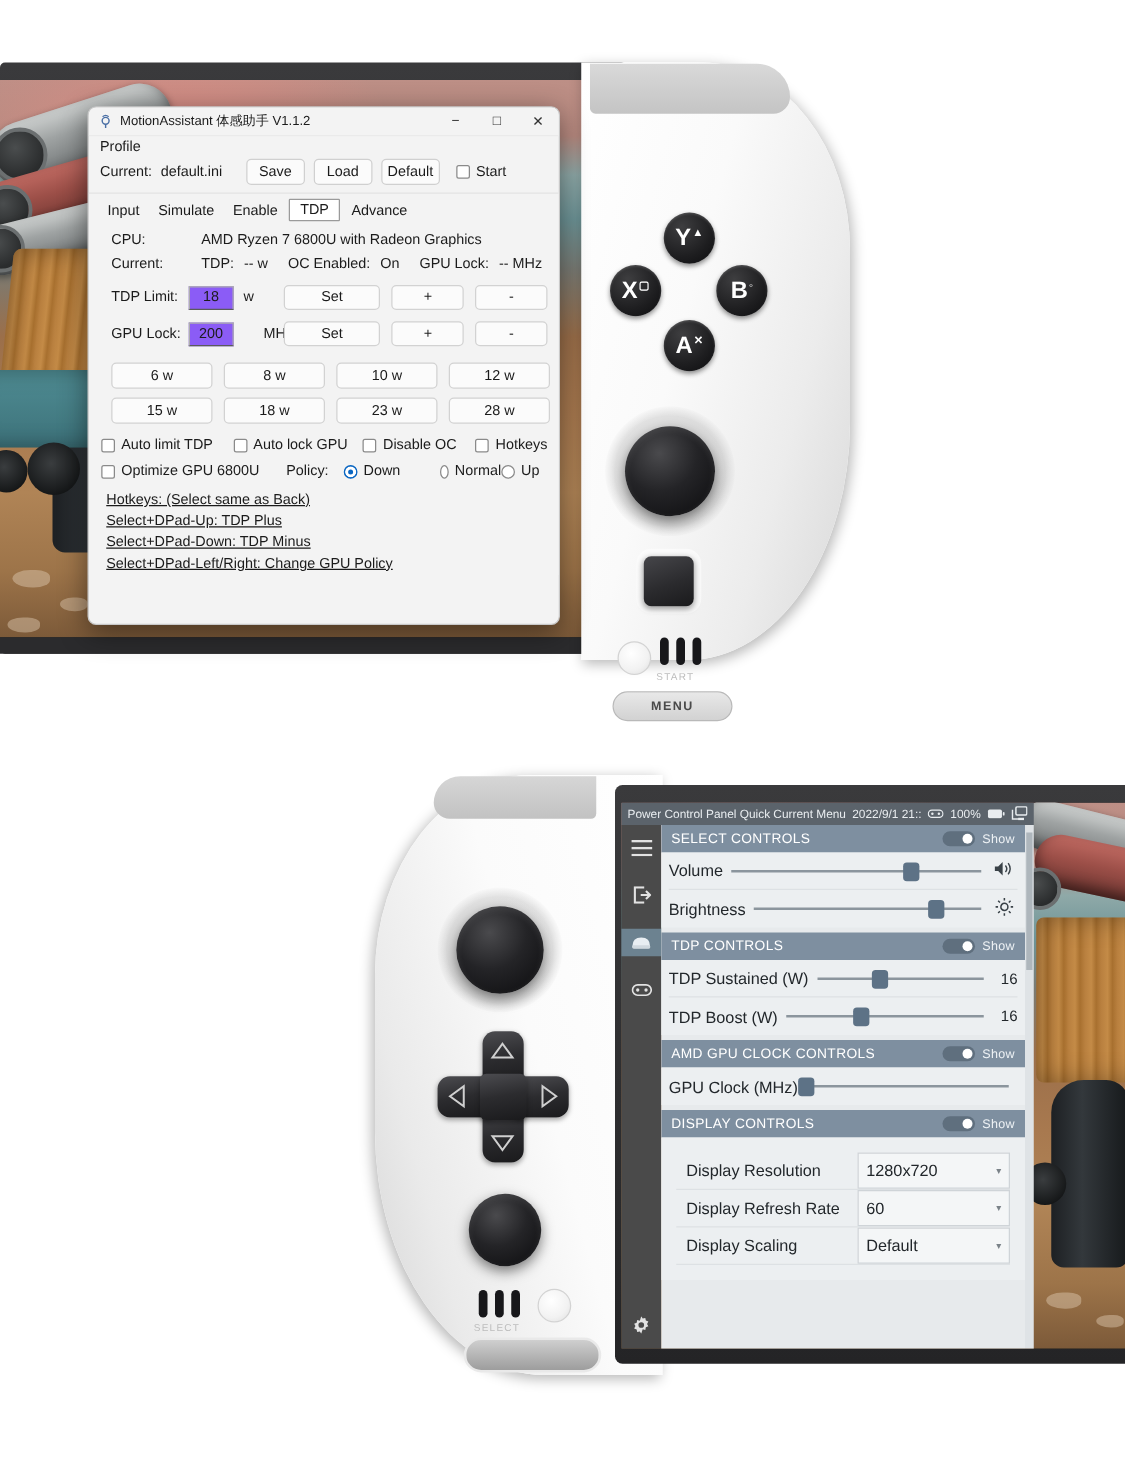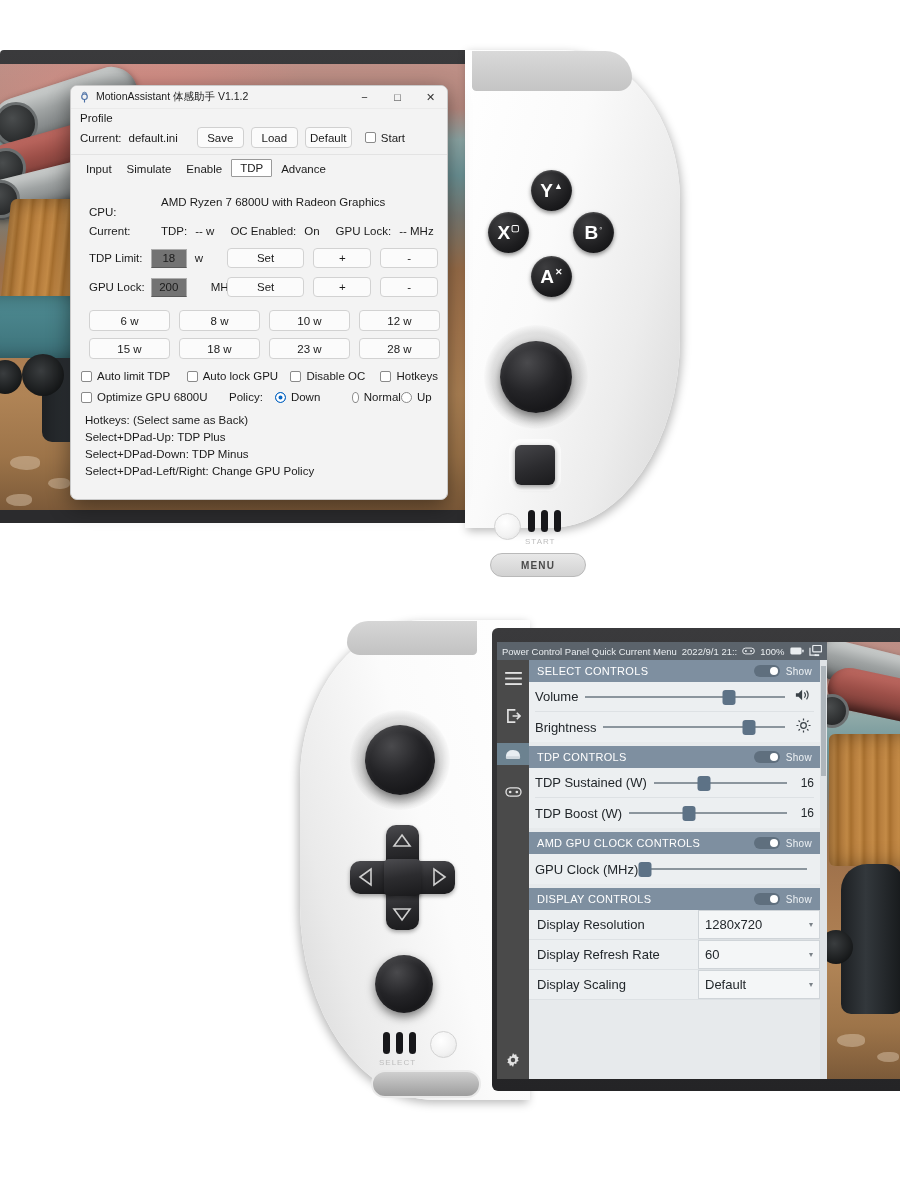--- a/index.html
+++ b/index.html
@@ -178,21 +178,21 @@
     background: #f3f3f3; height: 23px;
   }
   .ma-tab { font-size: 11.5px; padding: 2px 6px; color: #1b1b1b; }
   .ma-tab.active { border: 1px solid #9a9a9a; background: #fff; border-radius: 1px;
     padding: 2px 8px; }
 
   .ma-body { padding: 9px 9px 0 18px; background: #f3f3f3; }
   .row { display: flex; align-items: center; margin-bottom: 9px; }
   .lbl { font-size: 11.5px; }
   .ma-input {
-    width: 36px; height: 19px; background: #737373;
+    width: 36px; height: 19px; background: #8b5cf6;
     border: 1px solid #adadad; border-bottom: 1.5px solid #5a5a5a;
     font-size: 11.5px; text-align: center; color: #1b1b1b;
     font-family: "Liberation Sans", sans-serif;
   }
   .wbtn {
     height: 20px; width: 78px; background: #fbfbfb; border: 1px solid #d2d2d2;
     border-radius: 4px; font-size: 11.5px; display: flex; align-items: center;
     justify-content: center; color: #1b1b1b;
   }
   .preset-grid { display: grid; grid-template-columns: repeat(4, 81px);
@@ -395,21 +395,21 @@
       <div class="ma-tab">Input</div>
       <div class="ma-tab">Simulate</div>
       <div class="ma-tab">Enable</div>
       <div class="ma-tab active">TDP</div>
       <div class="ma-tab">Advance</div>
     </div>
 
     <div class="ma-body">
 
       <div class="row" style="margin-bottom:7px;">
-        <span class="lbl" style="width:72px;margin-top:20px;">CPU:</span>
+        <span class="lbl" style="width:72px;">CPU:</span>
         <span class="lbl">AMD Ryzen 7 6800U with Radeon Graphics</span>
       </div>
 
       <div class="row" style="margin-bottom:11px;">
         <span class="lbl" style="width:72px;">Current:</span>
         <span class="lbl">TDP:</span>
         <span class="lbl" style="margin-left:8px;">-- w</span>
         <span class="lbl" style="margin-left:16px;">OC Enabled:</span>
         <span class="lbl" style="margin-left:8px;">On</span>
         <span class="lbl" style="margin-left:16px;">GPU Lock:</span>
@@ -477,21 +477,21 @@
         <label class="radio" style="width:68px;padding-left:19px;">
           <span class="dot"></span>
           <span>Normal</span>
         </label>
         <label class="radio">
           <span class="dot"></span>
           <span>Up</span>
         </label>
       </div>
 
-      <div class="hotkeys" style="margin-left:-4px;">
+      <div class="hotkeys" style="margin-left:-4px;text-decoration:underline;">
         <div>Hotkeys:  (Select same as Back)</div>
         <div>Select+DPad-Up:  TDP Plus</div>
         <div>Select+DPad-Down:  TDP Minus</div>
         <div>Select+DPad-Left/Right: Change GPU Policy</div>
       </div>
     </div>
   </div>
 
   <div id="bottom-device">
 
@@ -688,21 +688,21 @@
             </div>
 
             <div class="grp-head" style="margin-top:4px;">
               <span>DISPLAY CONTROLS</span>
               <span class="spacer"></span>
               <span class="toggle">
                   <i></i>
                 </span>
               <span class="show">Show</span>
             </div>
-            <div class="grp-body" style="padding:0;">
+            <div class="grp-body" style="padding:12px;">
               <div class="sel-row">
                 <span class="name" style="padding-left:8px;">Display Resolution</span>
                 <span class="sel-box">
                   <span>1280x720</span>
                   <span class="caret">▾</span>
                 </span>
               </div>
               <div class="sel-row">
                 <span class="name" style="padding-left:8px;">Display Refresh Rate</span>
                 <span class="sel-box">

